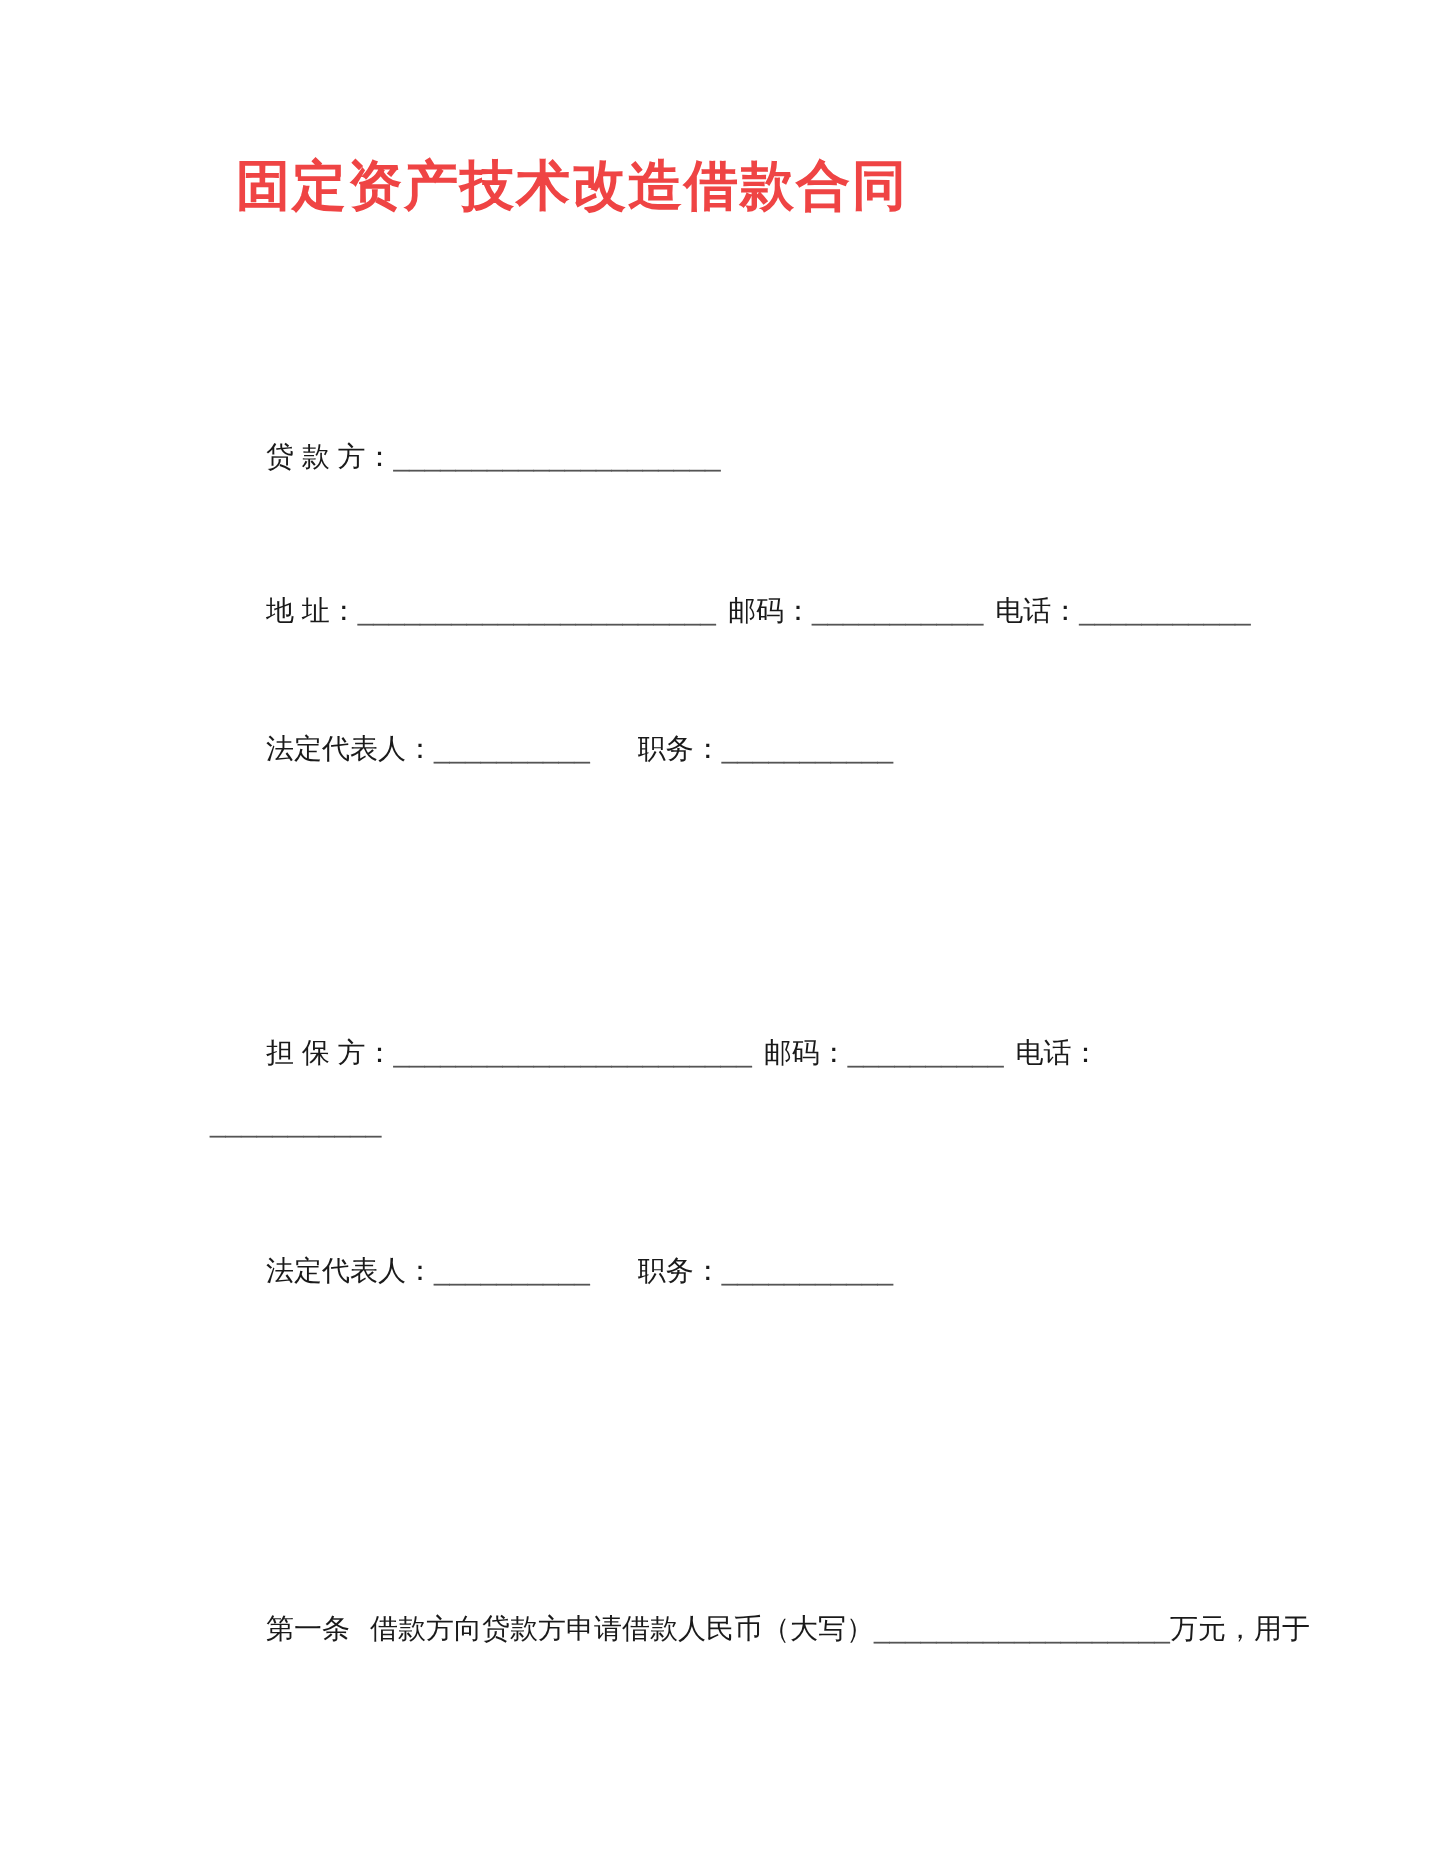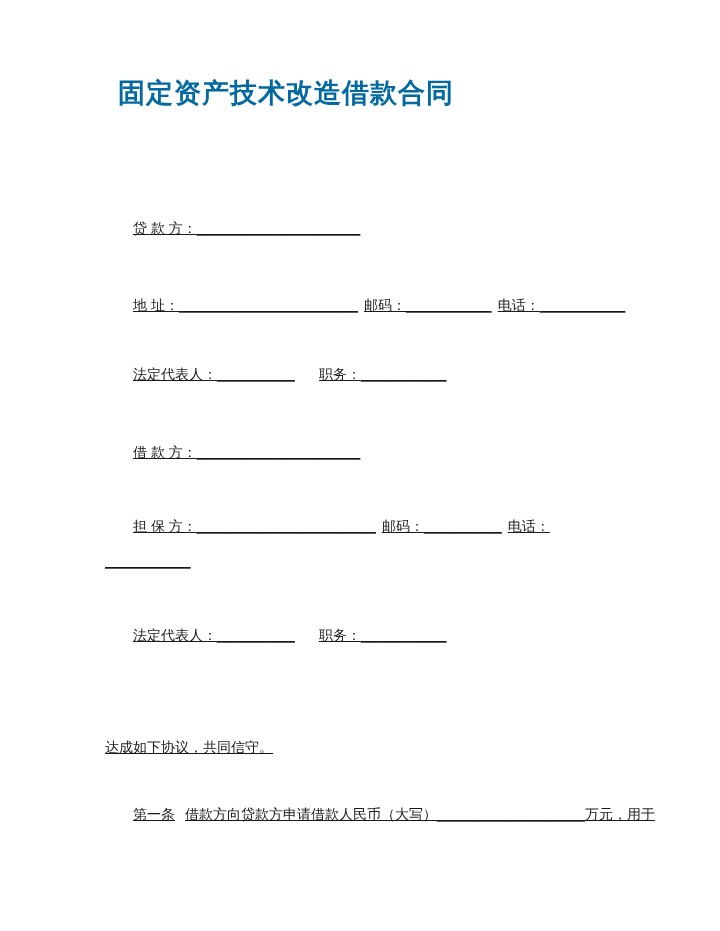--- a/index.html
+++ b/index.html
@@ -18,30 +18,29 @@
   }
   .doc-title {
     position: absolute;
     top: 76px;
     left: 0;
     width: 572px;
     text-align: center;
     font-size: 27px;
     font-weight: bold;
     line-height: 34px;
-    color: #0369a1;
+    color: #ef4444;
     letter-spacing: 1px;
   }
   .line {
     position: absolute;
     font-size: 14px;
     line-height: 20px;
     white-space: nowrap;
     color: #1a1a1a;
-    text-decoration: underline;
   }
   .blank {
     color: #555555;
     letter-spacing: 0;
   }
   .gap6  { margin-left: 6px; }
   .gap10 { margin-left: 24px; }
   .indent { left: 133px; }
   .margin { left: 105px; }
   .t-lender    { top: 218px; }
@@ -68,35 +67,31 @@
   </div>
 
   <div class="line indent t-addr">
     <span>地 址：</span><span class="blank">_______________________</span><span class="gap6">邮码：</span><span class="blank">___________</span><span class="gap6">电话：</span><span class="blank">___________</span>
   </div>
 
   <div class="line indent t-rep1">
     <span>法定代表人：</span><span class="blank">__________</span><span class="gap10">职务：</span><span class="blank">___________</span>
   </div>
 
-  <div class="line indent t-borrower">
-    <span>借 款 方：</span><span class="blank">_____________________</span>
-  </div>
 
   <div class="line indent t-guarantor">
     <span>担 保 方：</span><span class="blank">_______________________</span><span class="gap6">邮码：</span><span class="blank">__________</span><span class="gap6">电话：</span>
   </div>
 
   <div class="line margin t-gwrap">
     <span class="blank">___________</span>
   </div>
 
   <div class="line indent t-rep2">
     <span>法定代表人：</span><span class="blank">__________</span><span class="gap10">职务：</span><span class="blank">___________</span>
   </div>
 
-  <div class="line margin t-pre2">达成如下协议，共同信守。</div>
 
   <div class="line indent t-art1">
     <span class="art-num">第一条</span><span>借款方向贷款方申请借款人民币（大写）</span><span class="blank">___________________</span><span>万元，用于</span>
   </div>
 
 </div>
 
 </body></html>

